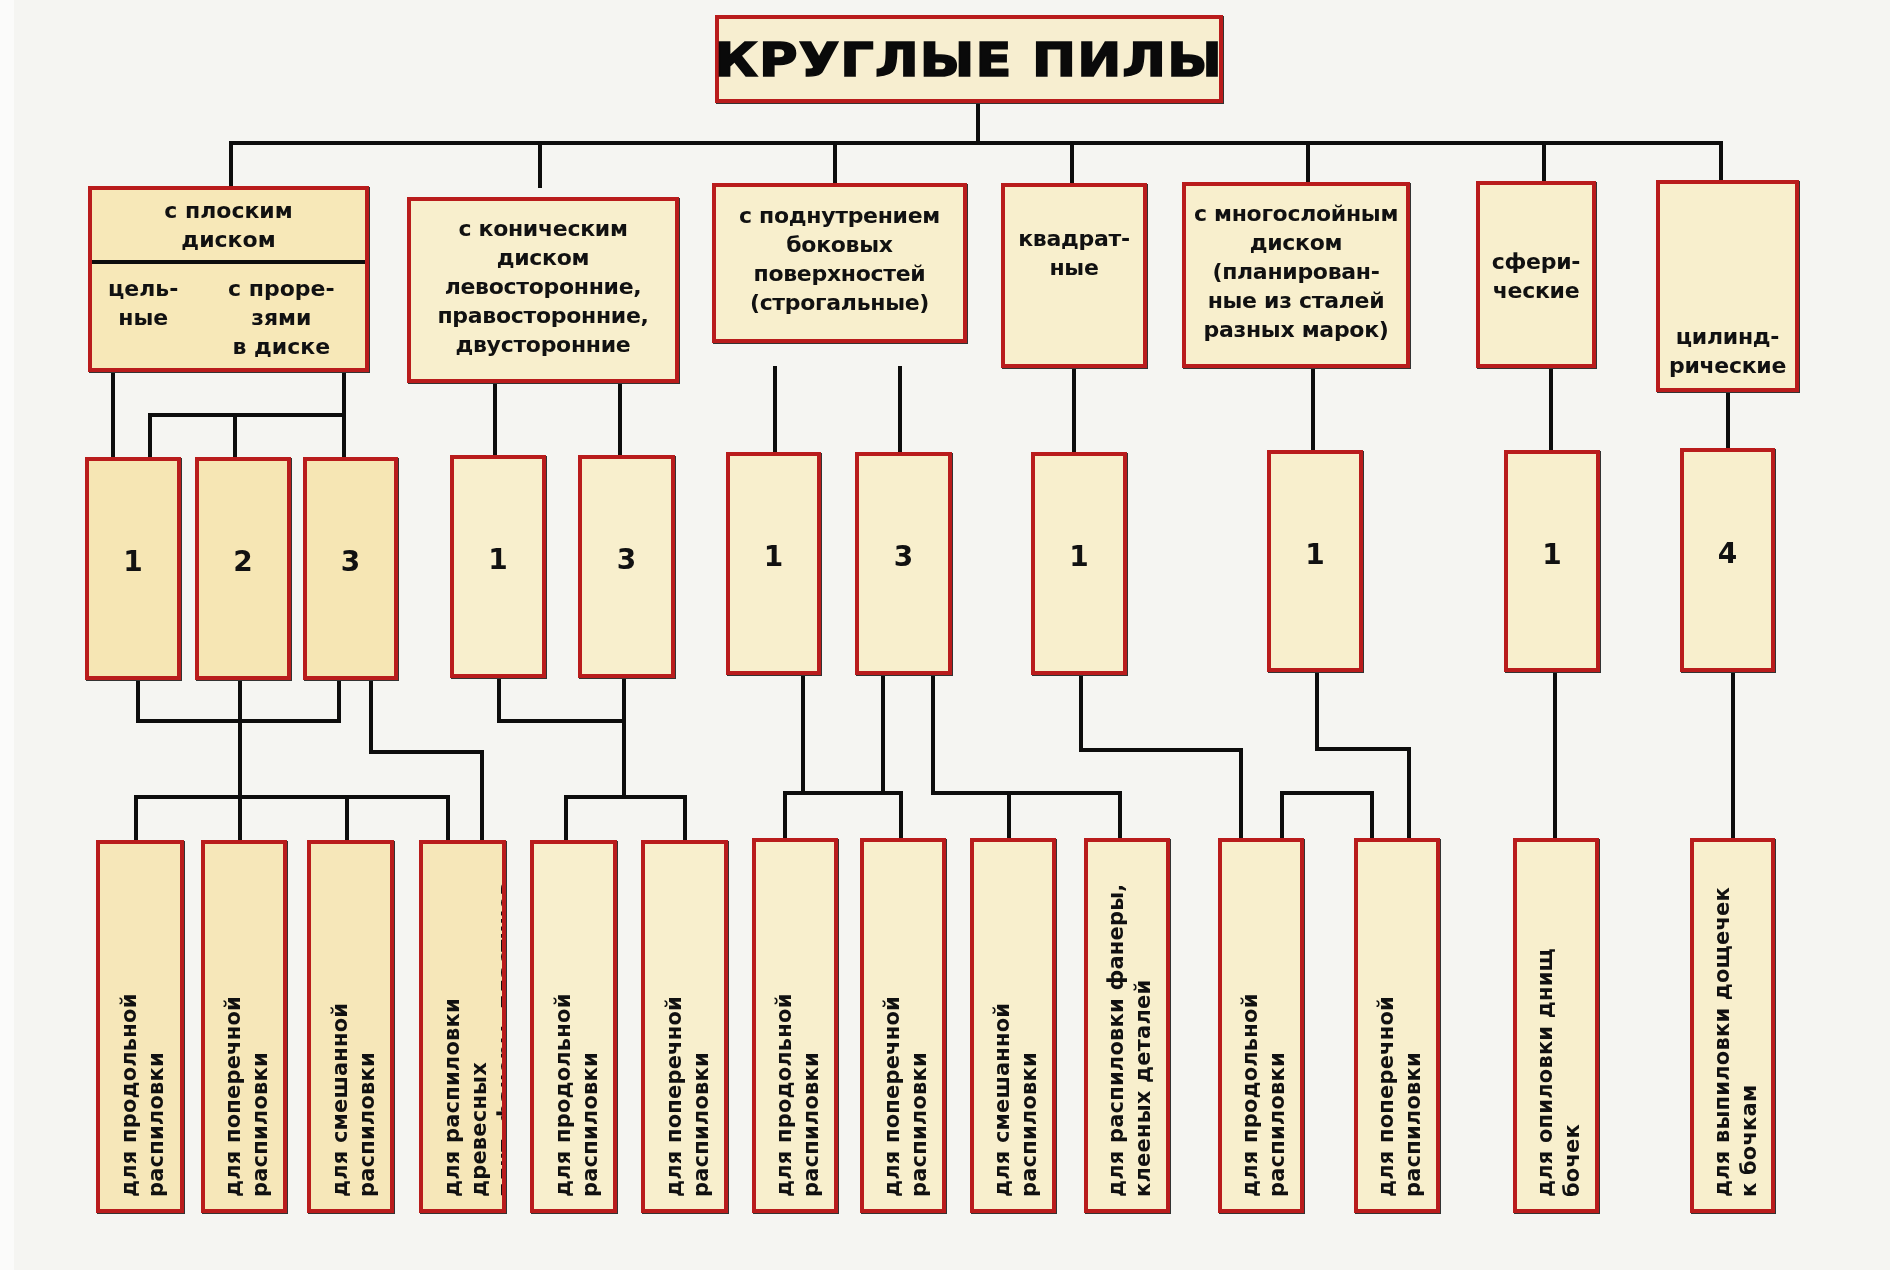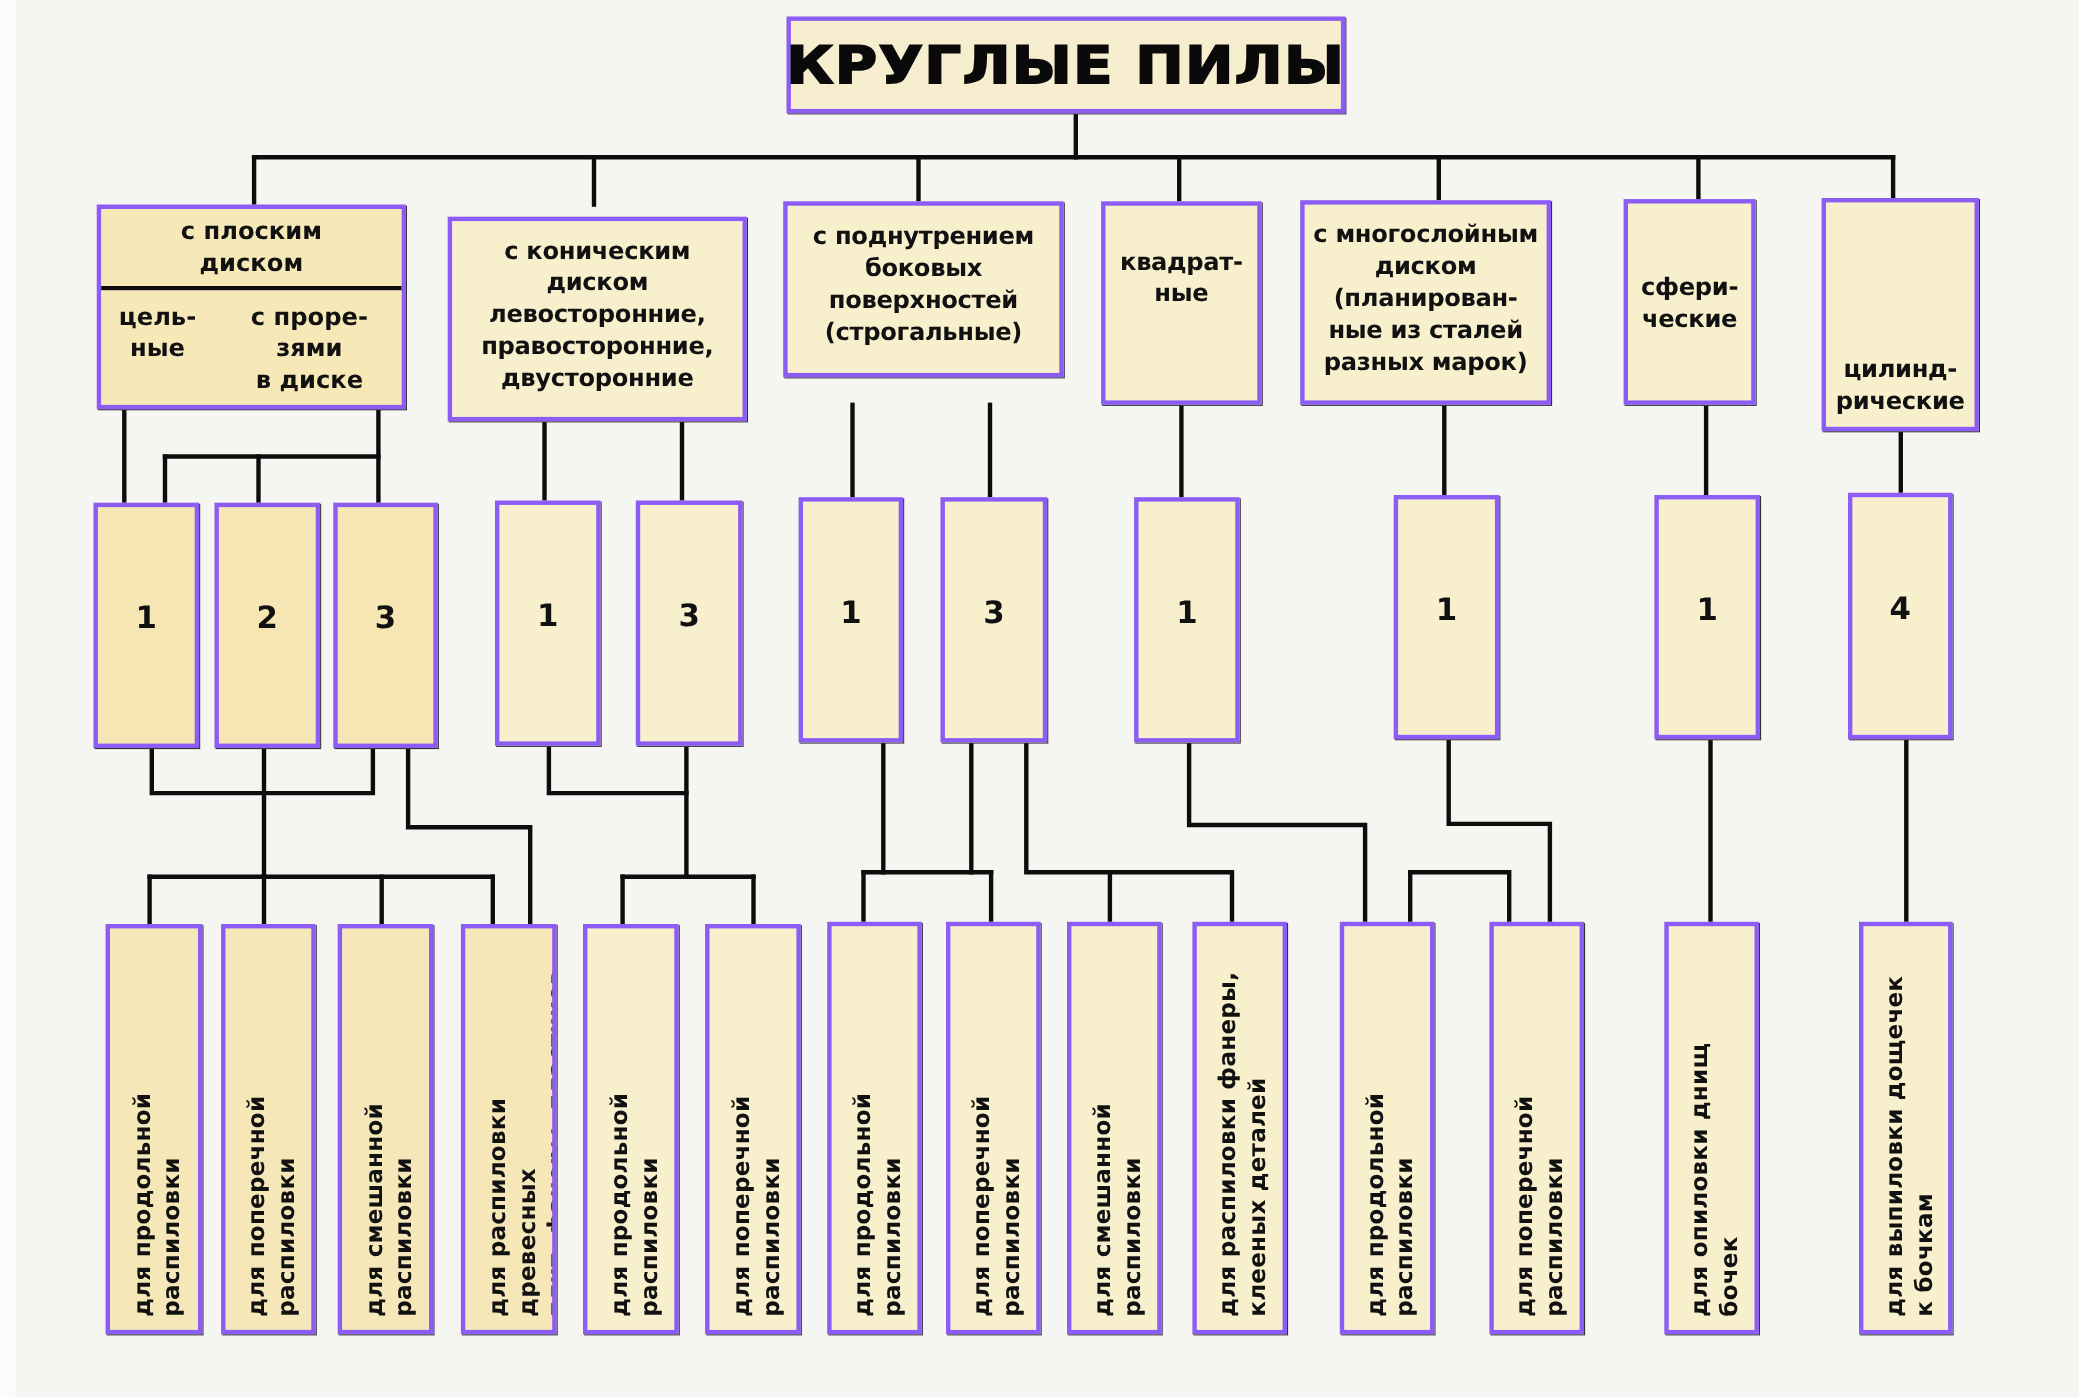--- a/index.html
+++ b/index.html
@@ -7,21 +7,21 @@
     width: 1890px; height: 1270px; position: relative; overflow: hidden;
     background: #f5f5f2;
     font-family: "DejaVu Sans", sans-serif;
     color: #111;
   }
   .left-strip { position: absolute; left: 0; top: 0; width: 14px; height: 1270px; background: #fbfbfa; }
   svg.wires { position: absolute; left: 0; top: 0; width: 1890px; height: 1270px; }
   svg.wires line, svg.wires polyline { stroke: #0d0d0d; stroke-width: 4; fill: none; stroke-linecap: square; stroke-linejoin: miter; }
   .box {
     position: absolute; box-sizing: border-box;
-    border: 4px solid #8b5cf6; background: #f8efcd;
+    border: 4px solid #b91c1c; background: #f8efcd;
     box-shadow: 1px 1px 0 #333;
   }
   .title-box { left: 715px; top: 15px; width: 508px; height: 88px; background: #f7eed0;
     display: flex; align-items: center; justify-content: center; }
   .title-text { font-family: "DejaVu Sans", sans-serif; font-weight: 900; font-size: 47px; letter-spacing: 1px;
     transform: scaleX(1.12); color: #0a0a0a; -webkit-text-stroke: 1.6px #0a0a0a; }
   .l1 { display: flex; align-items: center; justify-content: center; text-align: center;
     font-weight: bold; font-size: 22px; line-height: 29px; letter-spacing: -0.3px; }
   .l1 span { display: block; }
   .l1-text { white-space: pre-line; padding-bottom: 8px; }
@@ -110,21 +110,21 @@
 
   <line x1="1555" y1="672" x2="1555" y2="840"></line>
 
   <line x1="1733" y1="672" x2="1733" y2="840"></line>
 </svg>
 
 <div class="box title-box">
   <span class="title-text">КРУГЛЫЕ ПИЛЫ</span>
 </div>
 
-<div class="box" style="left:88px; top:186px; width:281px; height:186px; background:#f0abfc;">
+<div class="box" style="left:88px; top:186px; width:281px; height:186px; background:#14b8a6;">
   <div class="flat-top">с плоским
 диском</div>
   <div class="flat-divider"></div>
   <div class="flat-bottom">
     <div class="flat-col a">цель-
 ные</div>
     <div class="flat-col b">с проре-
 зями
 в диске</div>
   </div>

